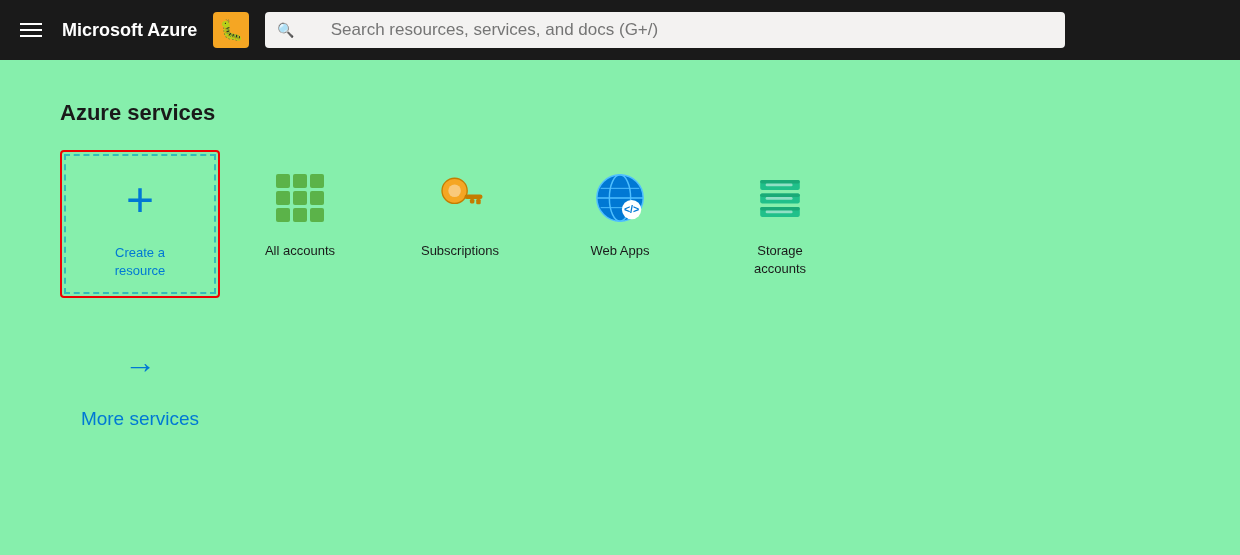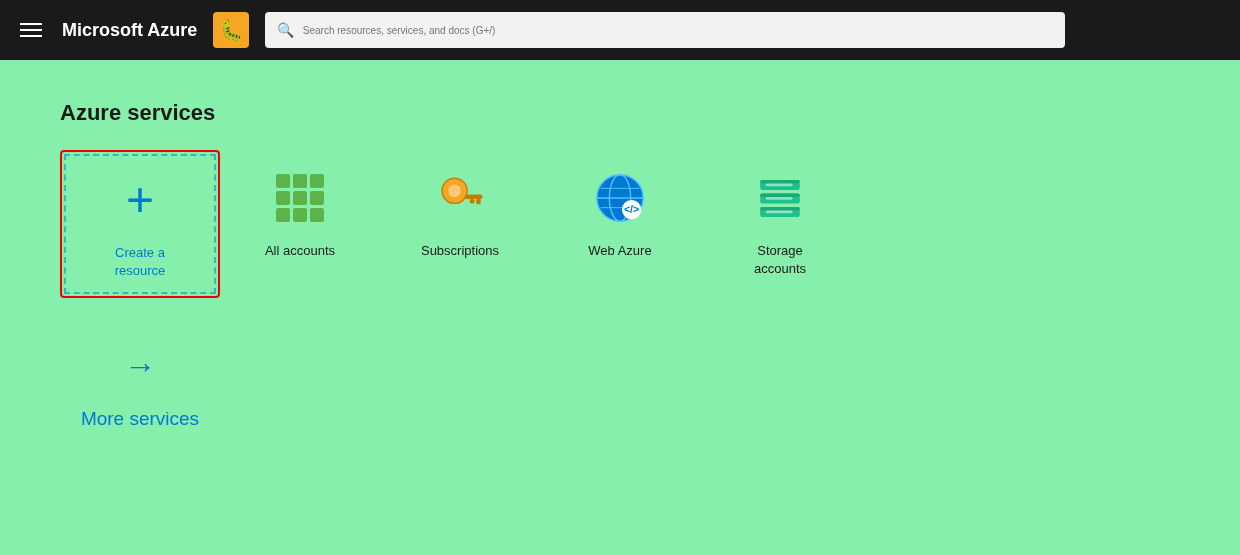--- a/index.html
+++ b/index.html
@@ -53,24 +53,25 @@
       border-radius: 4px;
       height: 36px;
       display: flex;
       align-items: center;
       padding: 0 12px;
       gap: 8px;
     }
     .search-bar input {
       border: none;
       background: transparent;
-      font-size: 10px;
+      font-size: 17px;
       color: #1d4ed8;
       width: 100%;
       outline: none;
+      margin-left: 28px;
     }
     .search-icon-nav {
       color: #666;
       font-size: 14px;
     }
 
     
     .main {
       background: #86efac;
       min-height: 495px;
@@ -250,21 +251,21 @@
           <ellipse cx="30" cy="30" rx="11" ry="24" fill="none" stroke="#50c0ff" stroke-width="1.5"></ellipse>
           <line x1="6" y1="30" x2="54" y2="30" stroke="#50c0ff" stroke-width="1.5"></line>
           <line x1="10" y1="20" x2="50" y2="20" stroke="#50c0ff" stroke-width="1"></line>
           <line x1="10" y1="40" x2="50" y2="40" stroke="#50c0ff" stroke-width="1"></line>
           <circle cx="30" cy="30" r="24" fill="none" stroke="#50c0ff" stroke-width="1.5"></circle>
 
           <circle cx="42" cy="42" r="10" fill="#fff"></circle>
           <text x="42" y="46" text-anchor="middle" font-size="11" fill="#0078d4" font-weight="bold">&lt;/&gt;</text>
         </svg>
       </div>
-      <span class="service-label">Web Azure</span>
+      <span class="service-label">Web Apps</span>
     </div>
 
     <div class="service-item">
       <div class="service-icon-wrap">
         <svg class="storage-icon-svg" viewBox="0 0 60 60" fill="none" xmlns="http://www.w3.org/2000/svg">
 
           <rect x="8" y="10" width="44" height="11" rx="2" fill="#20c08a"></rect>
           <rect x="8" y="10" width="44" height="4" rx="2" fill="#1aaa77"></rect>
           <rect x="8" y="25" width="44" height="11" rx="2" fill="#20c08a"></rect>
           <rect x="8" y="25" width="44" height="4" rx="2" fill="#1aaa77"></rect>

